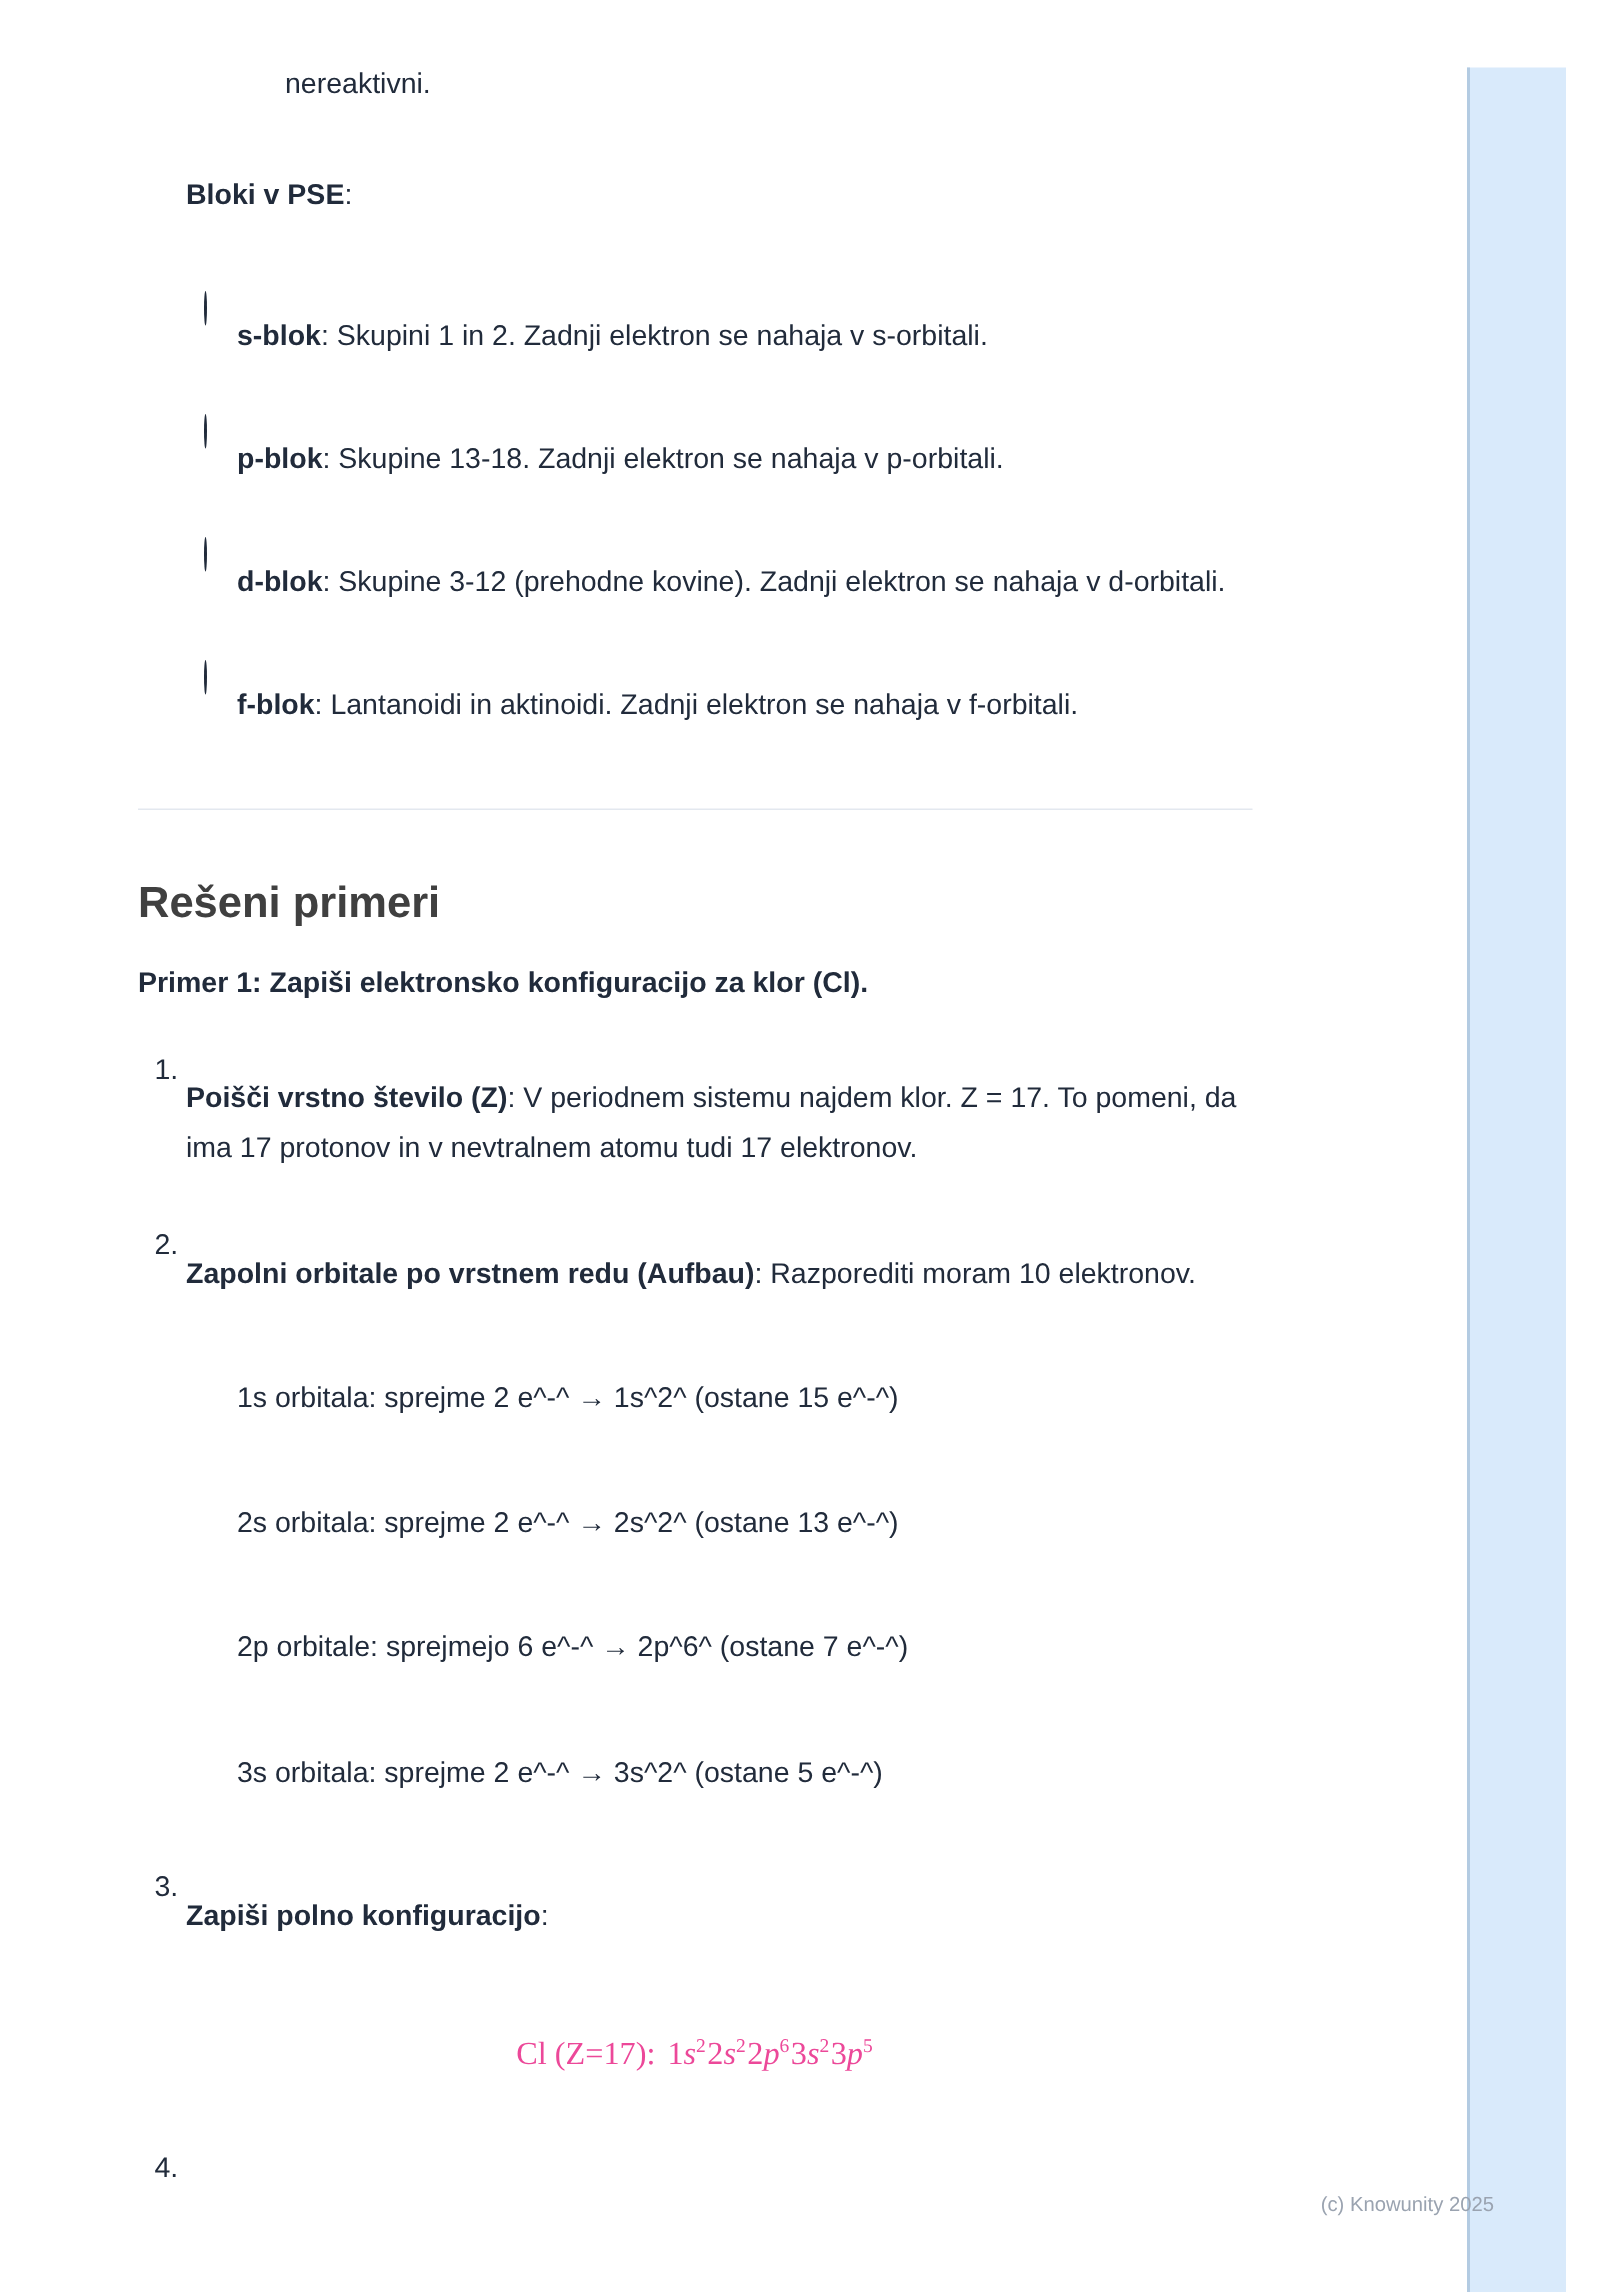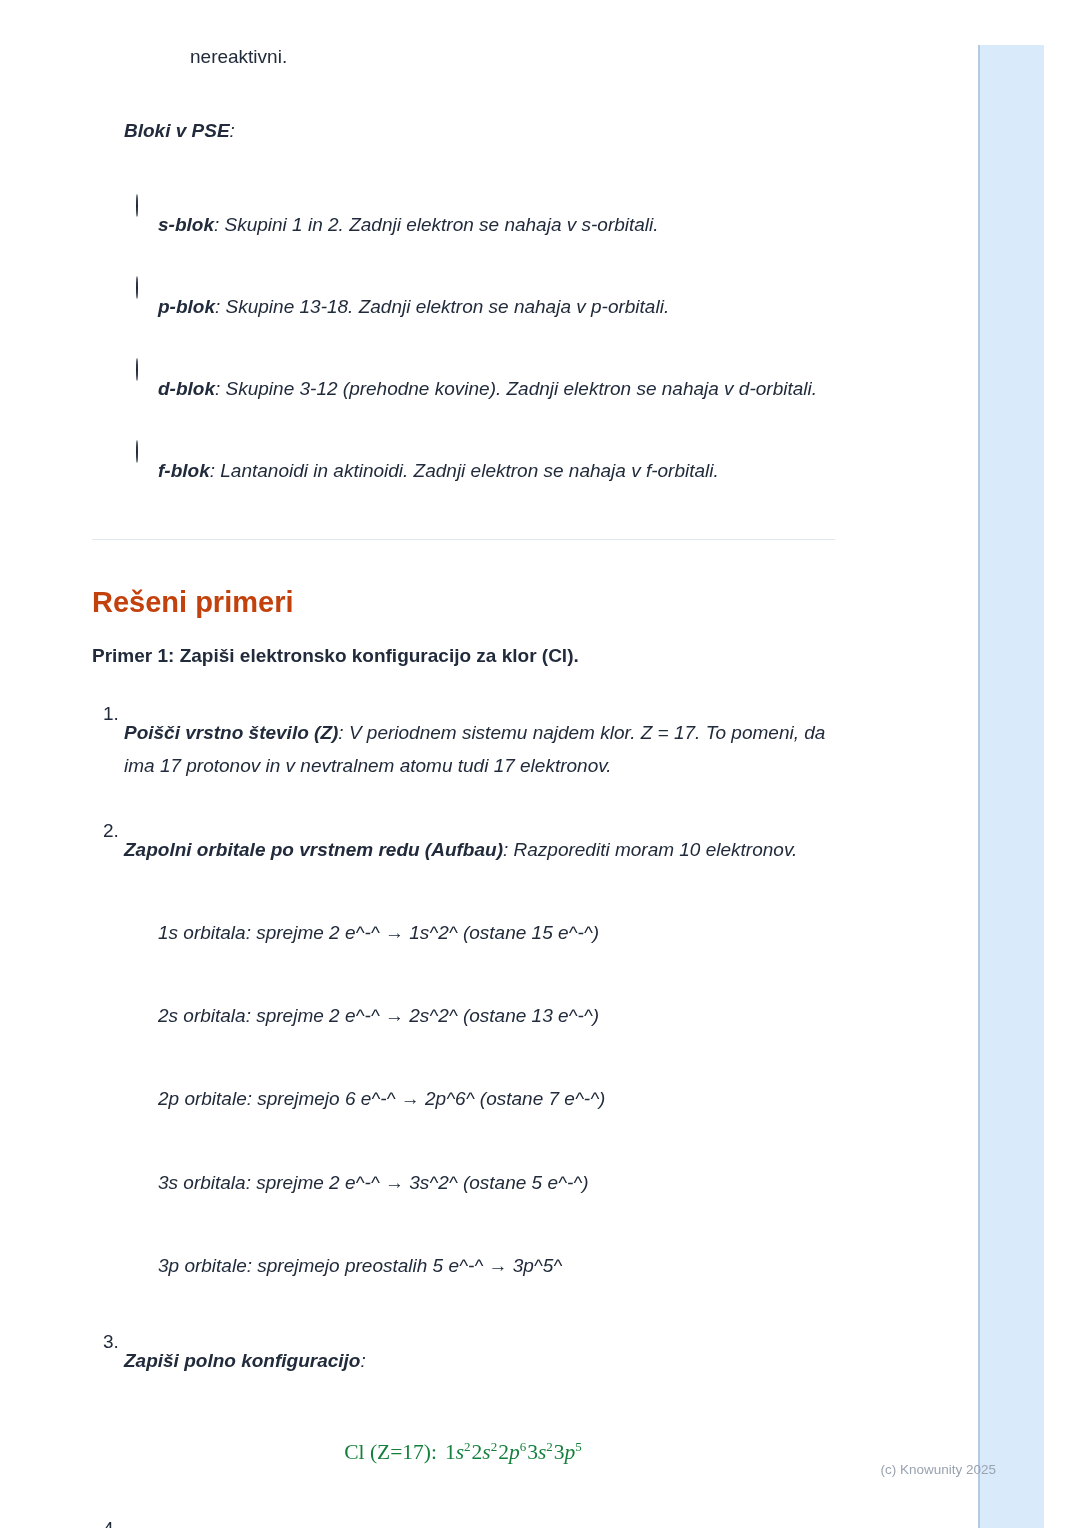--- a/index.html
+++ b/index.html
@@ -27,52 +27,52 @@
     width: 743px;
     z-index: 2;
   }
   strong { font-weight: 700; }
   .continuation { margin: 0 0 22px 98px; }
 
   .row { display: flex; align-items: flex-start; }
   .mk1 { flex: 0 0 32px; padding-left: 8px; box-sizing: border-box; }
   .mk2 { flex: 0 0 26px; padding-left: 4px; box-sizing: border-box; }
   .mko { flex: 0 0 32px; padding-left: 11px; box-sizing: border-box; }
-  .txt { flex: 1 1 auto; min-width: 0; font-style: italic; }
+  .txt { flex: 1 1 auto; min-width: 0; }
 
   .dot  { width: 7px; height: 7px; border-radius: 50%; background: #212b3b; margin-top: 13px; }
   .ring { width: 8px; height: 8px; border-radius: 50%; border: 1.5px solid #212b3b; box-sizing: border-box; margin-top: 13px; background: transparent; }
   .sdot { width: 6px; height: 6px; border-radius: 50%; background: #212b3b; margin-top: 14px; }
 
   .top-bullet { margin-bottom: 22px; }
   .sub-list .row { margin-left: 40px; margin-bottom: 11px; }
 
   .divider { height: 1px; background: #e3e8ef; margin-top: 32px; border: 0; }
 
   .section-heading {
     margin: 44px 0 0 0;
     font-size: 29px;
     line-height: 1.25;
     font-weight: 700;
-    color: #c2410c;
+    color: #404040;
   }
   .example-title { font-weight: 700; }
 
   .steps { margin-top: 25px; }
   .steps .row { margin-bottom: 12px; }
 
   .orbital-list { margin: 0 0 24px 40px; }
   .orbital-list .row { margin-top: 12px; margin-bottom: 0; }
 
   .formula {
     text-align: center;
     font-family: "Liberation Serif", serif;
     font-size: 21.5px;
     margin: 38px 0 40px 0;
-    color: #15803d;
+    color: #ec4899;
   }
   .formula .orb { font-style: italic; }
   .formula sup { font-size: 13px; line-height: 0; }
   .formula .term { margin-right: 1px; }
   .formula .prefix { margin-right: 8px; }
   .footer-credit {
     position: absolute;
     top: 1461px;
     right: 84px;
     font-size: 13.5px;
@@ -142,24 +142,20 @@
         <p class="txt">2s orbitala: sprejme 2 e^-^ → 2s^2^ (ostane 13 e^-^)</p>
       </div>
       <div class="row">
         <span class="mk2"><span class="sdot"></span></span>
         <p class="txt">2p orbitale: sprejmejo 6 e^-^ → 2p^6^ (ostane 7 e^-^)</p>
       </div>
       <div class="row">
         <span class="mk2"><span class="sdot"></span></span>
         <p class="txt">3s orbitala: sprejme 2 e^-^ → 3s^2^ (ostane 5 e^-^)</p>
       </div>
-      <div class="row">
-        <span class="mk2"><span class="sdot"></span></span>
-        <p class="txt">3p orbitale: sprejmejo preostalih 5 e^-^ → 3p^5^</p>
-      </div>
     </div>
 
     <div class="row">
       <span class="mko">3.</span>
       <p class="txt"><strong>Zapiši polno konfiguracijo</strong><span>:</span></p>
     </div>
 
     <div class="formula">
       <span class="prefix">Cl (Z=17):</span><span class="term"><span>1</span><span class="orb">s</span><sup>2</sup></span><span class="term"><span>2</span><span class="orb">s</span><sup>2</sup></span><span class="term"><span>2</span><span class="orb">p</span><sup>6</sup></span><span class="term"><span>3</span><span class="orb">s</span><sup>2</sup></span><span class="term"><span>3</span><span class="orb">p</span><sup>5</sup></span>
     </div>

